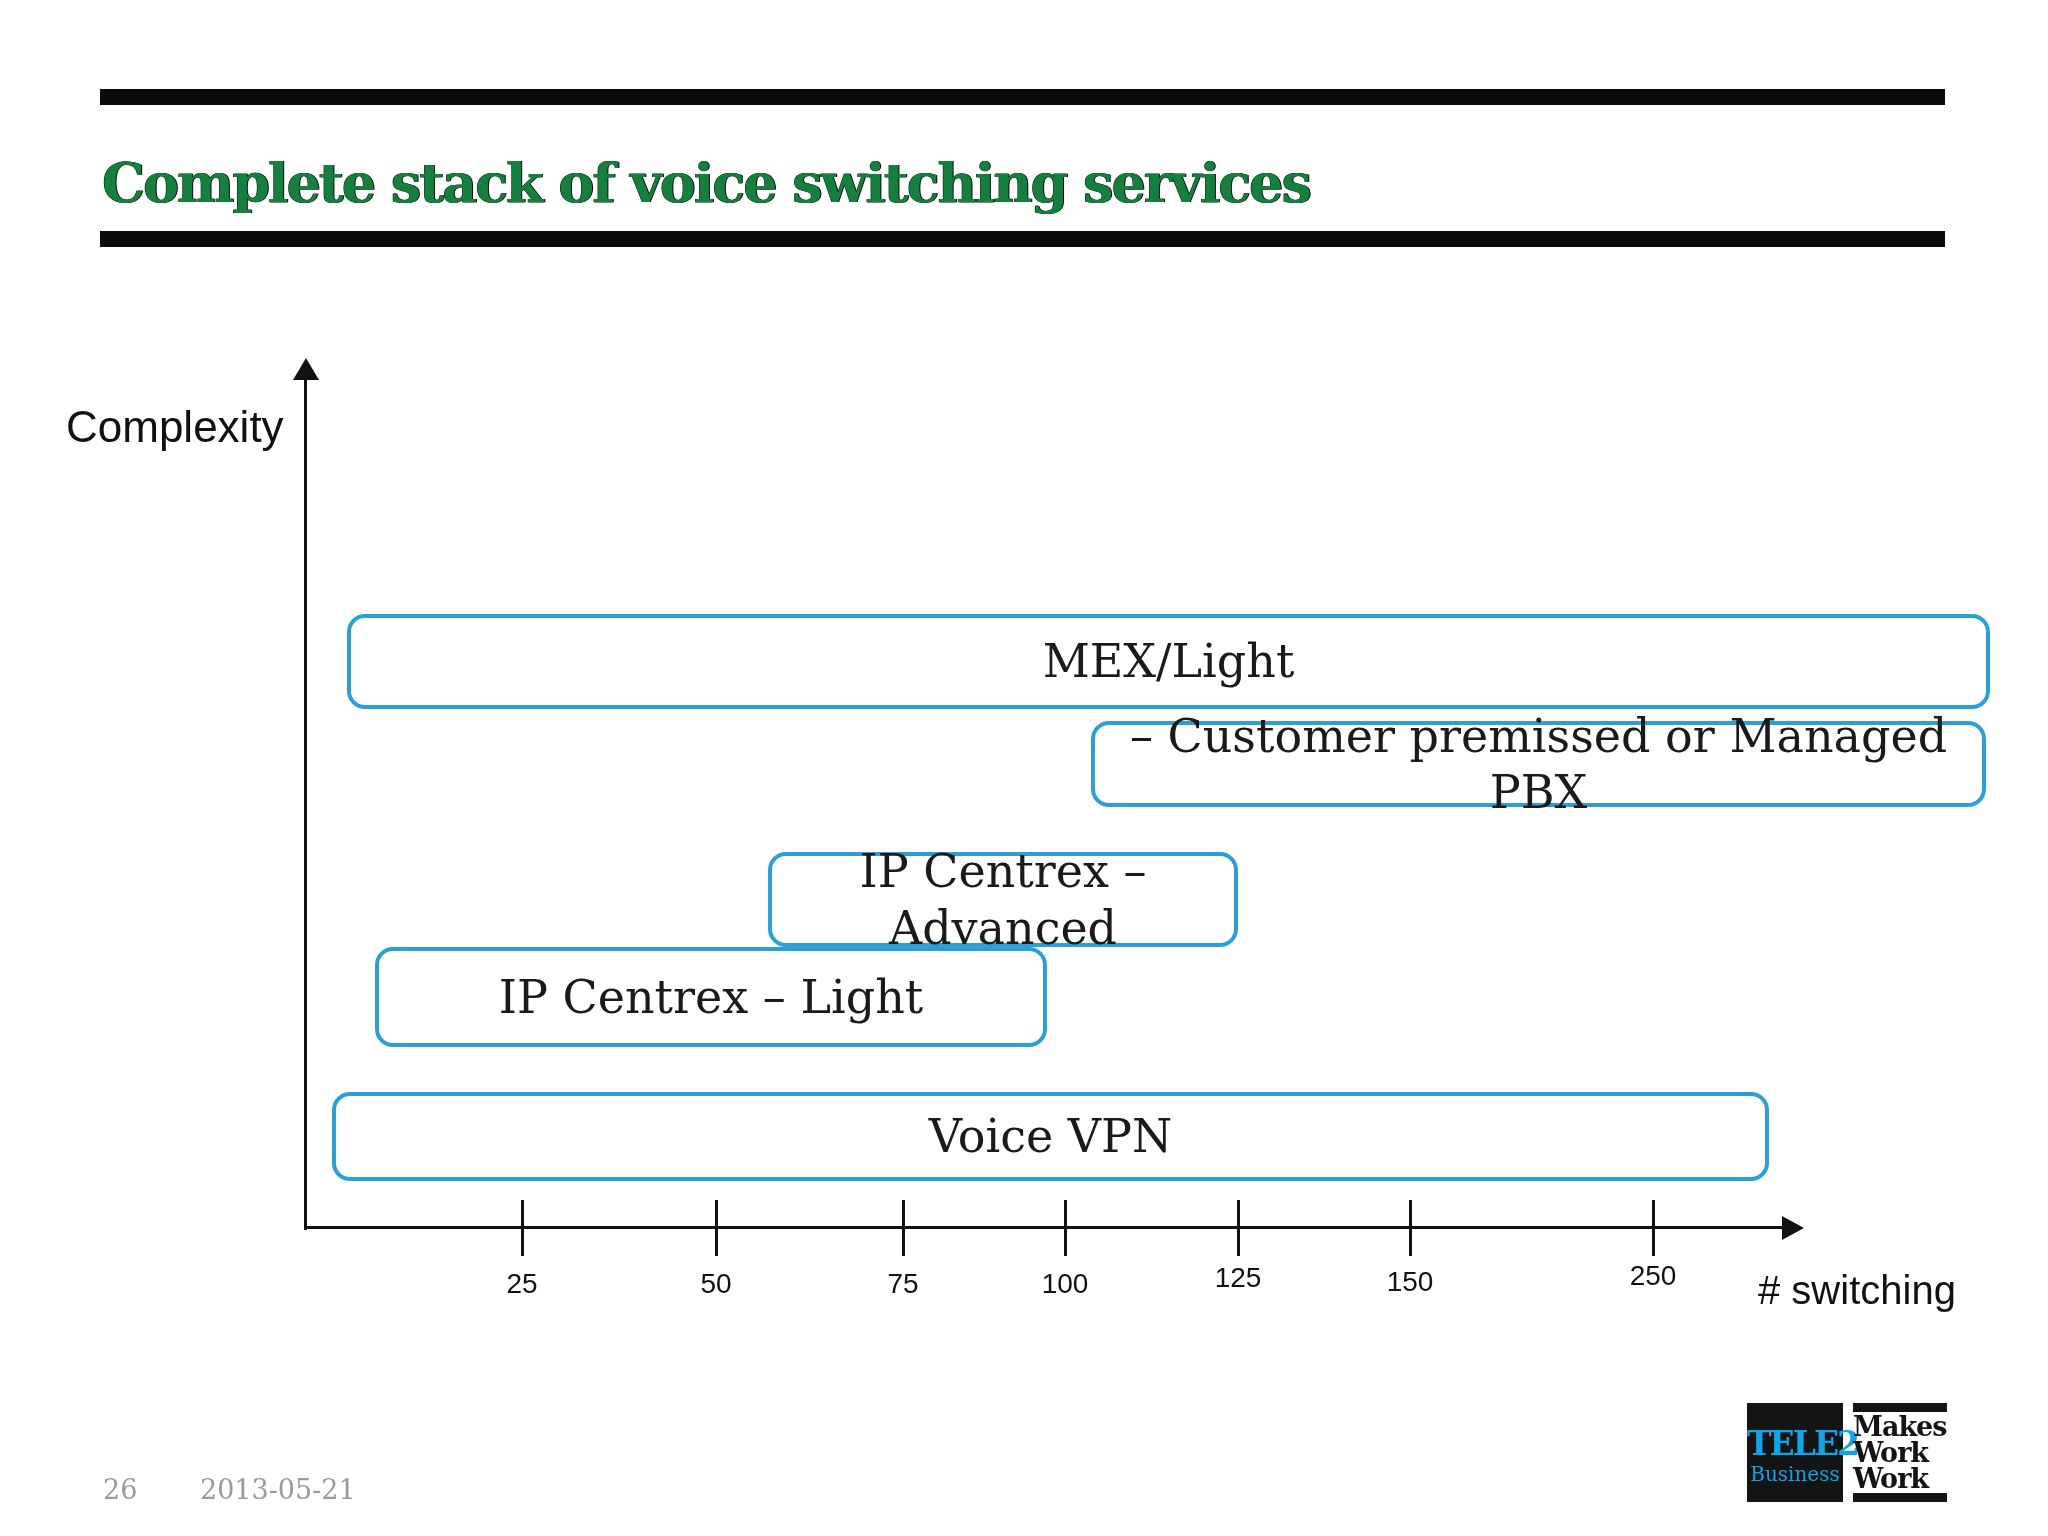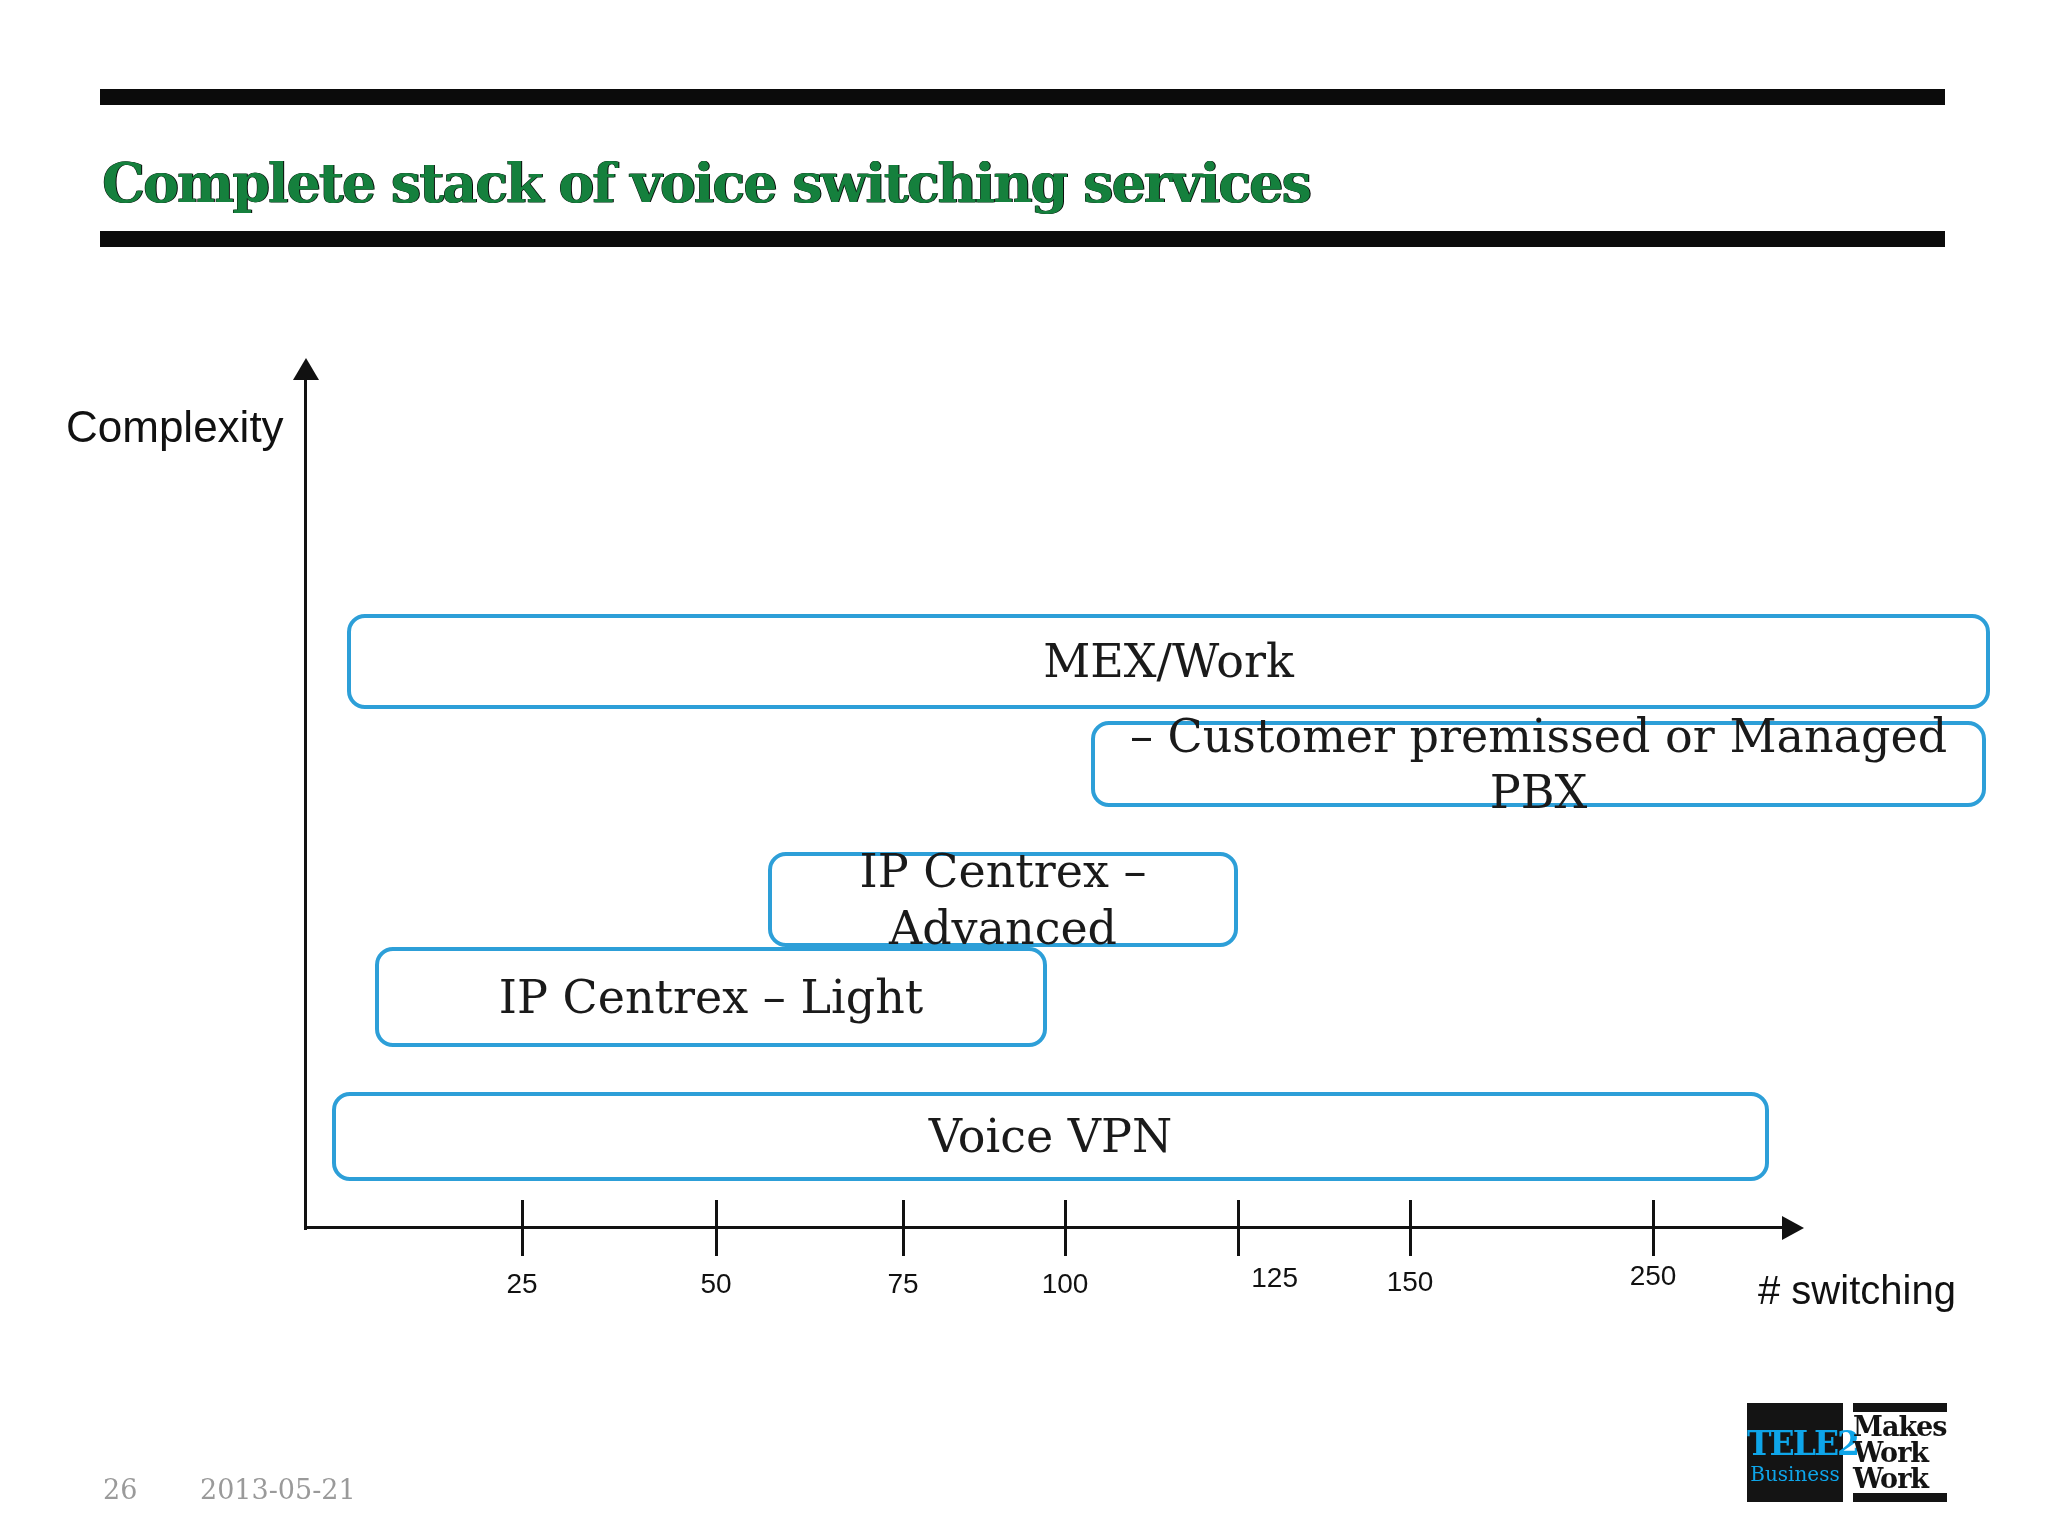--- a/index.html
+++ b/index.html
@@ -71,21 +71,21 @@
 
   <div class="rule rule-top"></div>
   <h1 class="slide-title">Complete stack of voice switching services</h1>
   <div class="rule rule-bottom"></div>
 
   <div class="y-axis-label">Complexity</div>
   <div class="y-arrow"></div>
   <div class="y-axis"></div>
 
   <div class="svc svc-mex">
-    <span>MEX/Work</span>
+    <span>MEX/Light</span>
   </div>
   <div class="svc svc-customer">
     <span>– Customer premissed or Managed PBX</span>
   </div>
   <div class="svc svc-advanced">
     <span>IP Centrex – Advanced</span>
   </div>
   <div class="svc svc-light">
     <span>IP Centrex – Light</span>
   </div>
@@ -101,21 +101,21 @@
   <div class="tick" style="left:902px;"></div>
   <div class="tick" style="left:1064px;"></div>
   <div class="tick" style="left:1237px;"></div>
   <div class="tick" style="left:1409px;"></div>
   <div class="tick" style="left:1652px;"></div>
 
   <div class="tick-label" style="left:522px;">25</div>
   <div class="tick-label" style="left:716px;">50</div>
   <div class="tick-label" style="left:903px;">75</div>
   <div class="tick-label" style="left:1065px;">100</div>
-  <div class="tick-label" style="left:1238px;top:1262px;text-align:right;">125</div>
+  <div class="tick-label" style="left:1238px;top:1262px;">125</div>
   <div class="tick-label" style="left:1410px;top:1266px;">150</div>
   <div class="tick-label" style="left:1653px;top:1260px;">250</div>
 
   <div class="x-axis-label"># switching</div>
 
   <div class="footer-text page-number">26</div>
   <div class="footer-text slide-date">2013-05-21</div>
 
   <div class="logo">
     <div class="logo-square">

